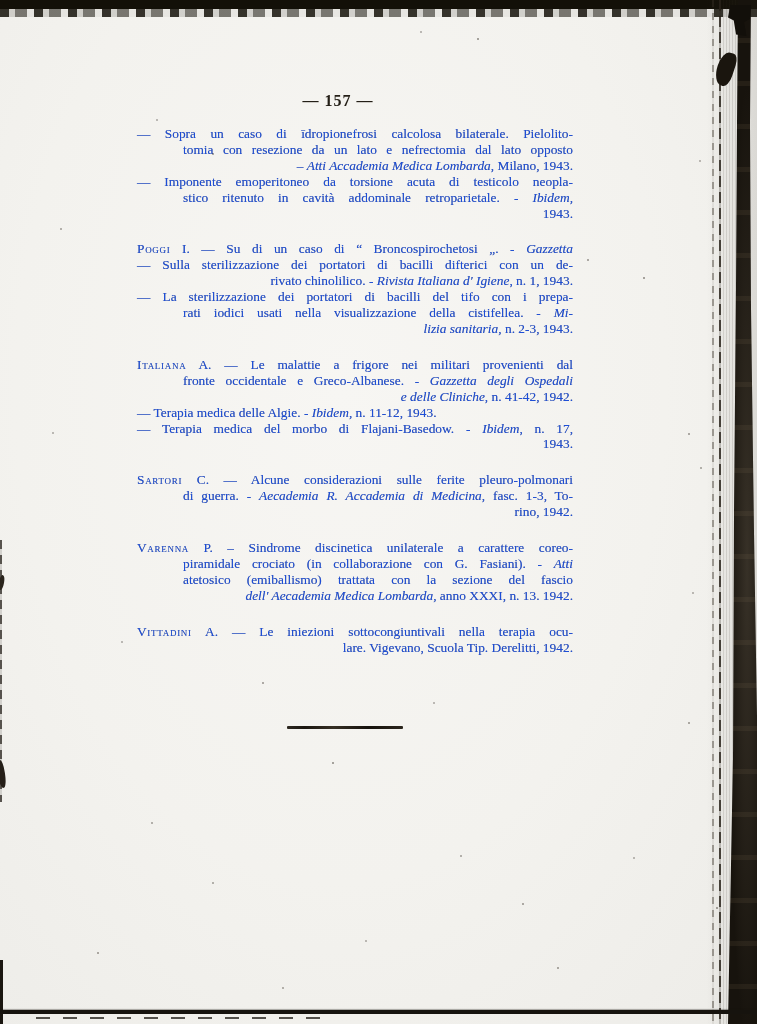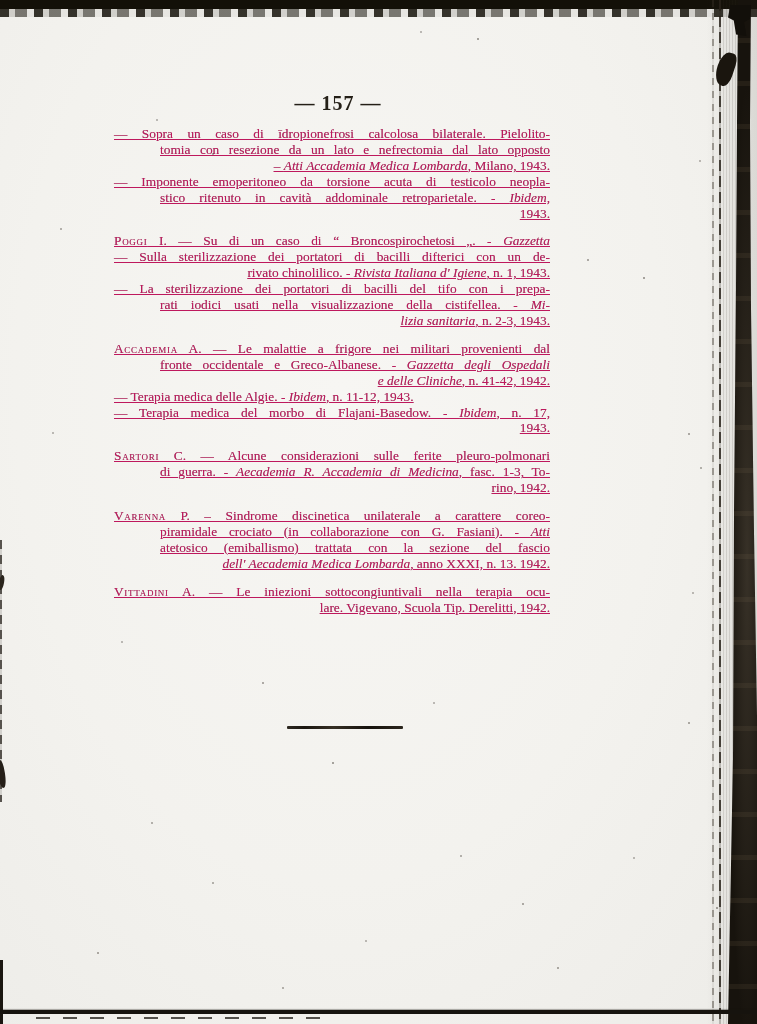--- a/index.html
+++ b/index.html
@@ -5,31 +5,30 @@
   html,body{margin:0;padding:0;}
   body{
     width:757px;height:1024px;position:relative;overflow:hidden;
     background:radial-gradient(ellipse at 45% 38%, #f7f6f3 0%, #f3f2ee 55%, #edece8 100%);
     font-family:"Liberation Serif","DejaVu Serif",serif;
     color:#2a261e;
   }
   
   .page-number{
     position:absolute;top:92px;left:129px;width:436px;
-    text-align:center;font-size:20px;font-weight:700;letter-spacing:1px;
+    text-align:center;font-size:16px;font-weight:700;letter-spacing:1px;
     transform:translateX(-9px);color:#241f17;
   }
   .bib{
-    position:absolute;top:126px;left:114px;width:436px;
-    font-size:13.4px;line-height:15.9px;color:#be185d;
+    position:absolute;top:126px;left:137px;width:436px;
+    font-size:13.4px;line-height:15.9px;color:#1d4ed8;
     text-shadow:0 0 0.4px rgba(42,36,28,0.45);
-    text-decoration:underline;
   }
   .bib-group{margin:0;}
-  .bib-group + .bib-group{margin-top:12px;}
+  .bib-group + .bib-group{margin-top:20px;}
   .line{text-align:left;white-space:normal;}
   .line.just{text-align:justify;text-align-last:justify;}
   .line.cont{padding-left:46px;text-align:right;}
   .it{font-style:italic;}
   .sc{font-variant:small-caps;letter-spacing:0.7px;}
   .section-rule{
     position:absolute;top:726px;left:287px;width:116px;height:2.5px;
     background:linear-gradient(90deg,#2e2921 0%,#1b1710 15%,#362f24 40%,#16120c 70%,#2b251c 100%);
     border-radius:1px;
   }
@@ -113,21 +112,21 @@
         <div class="line cont"><span>rivato chinolilico. - </span><span class="it">Rivista Italiana d' Igiene</span><span>, n. 1, 1943.</span></div>
       </div>
       <div class="bib-entry">
         <div class="line just"><span>— La sterilizzazione dei portatori di bacilli del tifo con i prepa-</span></div>
         <div class="line cont just"><span>rati iodici usati nella visualizzazione della cistifellea. - </span><span class="it">Mi-</span></div>
         <div class="line cont"><span class="it">lizia sanitaria</span><span>, n. 2-3, 1943.</span></div>
       </div>
     </div>
     <div class="bib-group">
       <div class="bib-entry">
-        <div class="line just"><span class="sc">Accademia</span><span> A. — Le malattie a frigore nei militari provenienti dal</span></div>
+        <div class="line just"><span class="sc">Italiana</span><span> A. — Le malattie a frigore nei militari provenienti dal</span></div>
         <div class="line cont just"><span>fronte occidentale e Greco-Albanese. - </span><span class="it">Gazzetta degli Ospedali</span></div>
         <div class="line cont"><span class="it">e delle Cliniche</span><span>, n. 41-42, 1942.</span></div>
       </div>
       <div class="bib-entry">
         <div class="line"><span>— Terapia medica delle Algie. - </span><span class="it">Ibidem</span><span>, n. 11-12, 1943.</span></div>
       </div>
       <div class="bib-entry">
         <div class="line just"><span>— Terapia medica del morbo di Flajani-Basedow. - </span><span class="it">Ibidem</span><span>, n. 17,</span></div>
         <div class="line cont"><span>1943.</span></div>
       </div>

